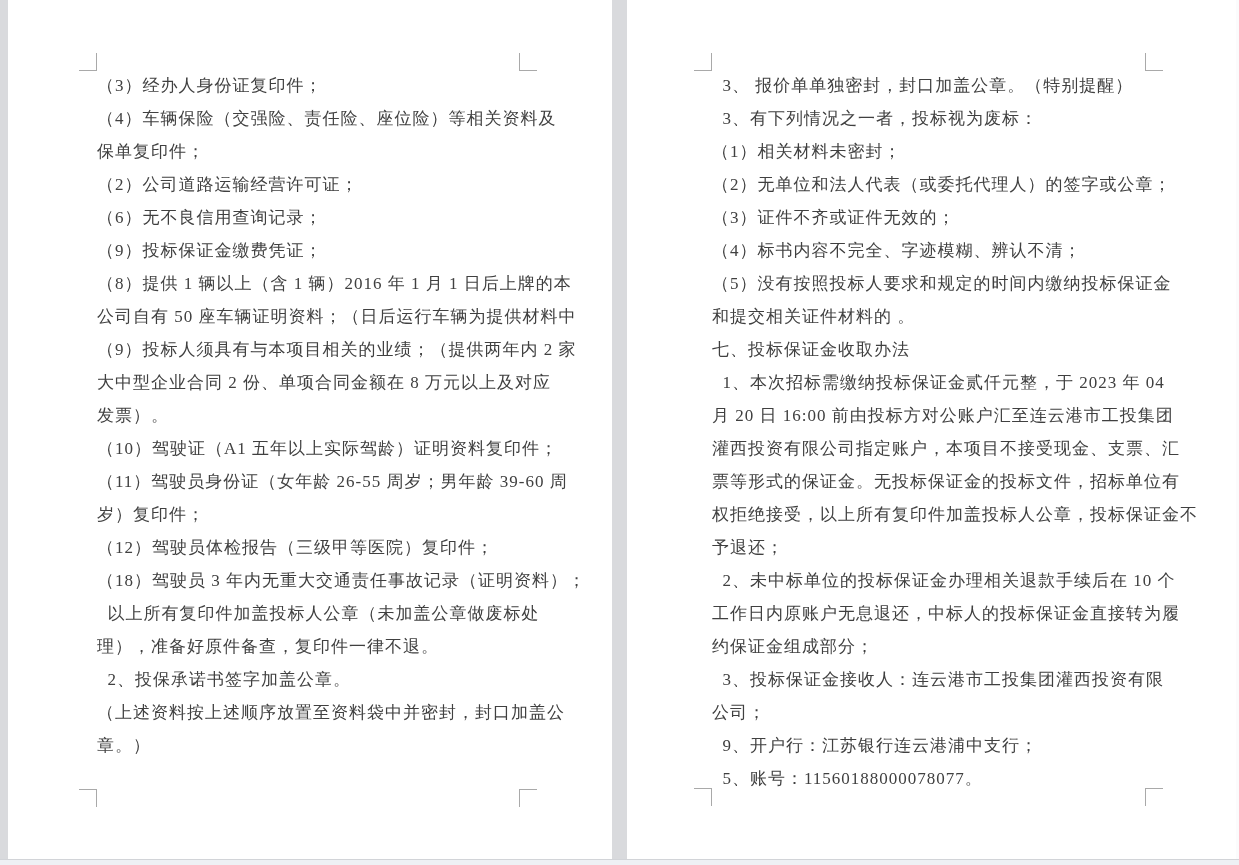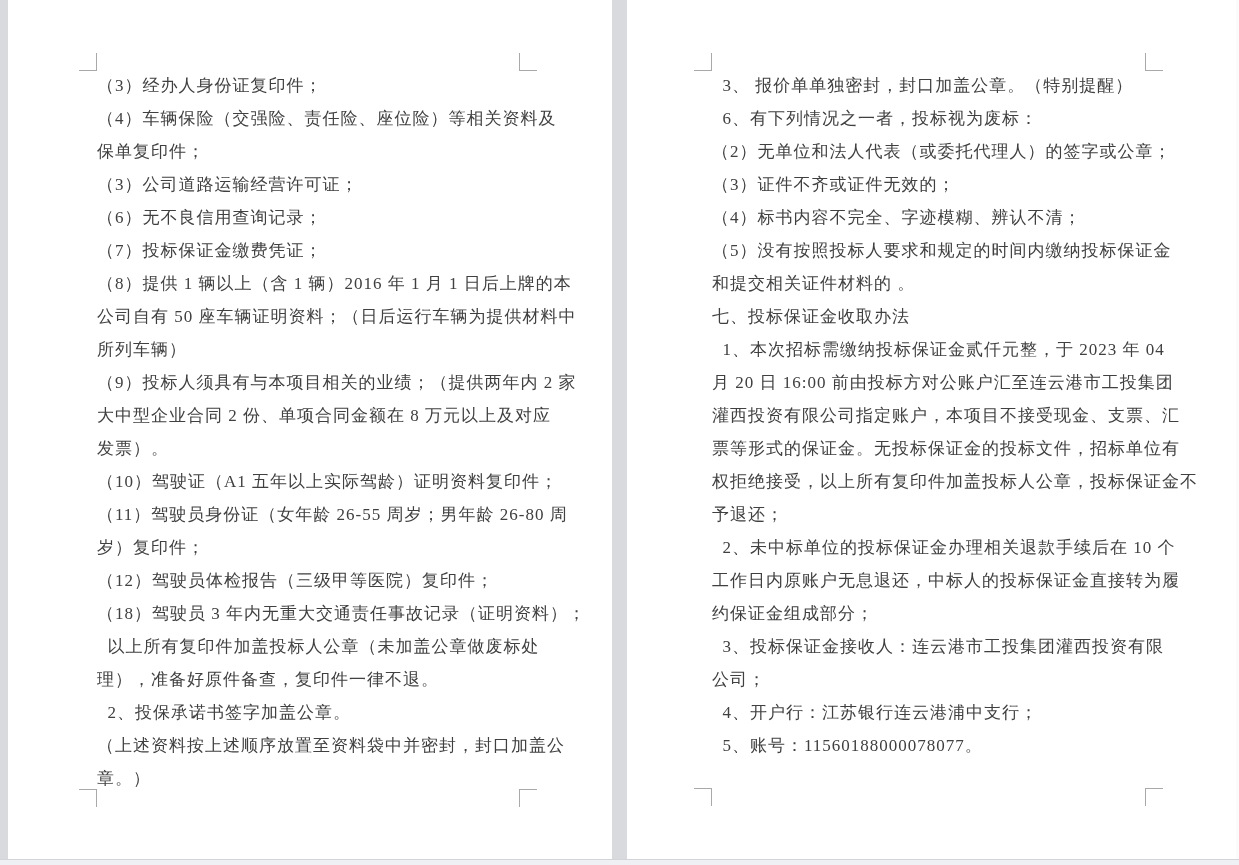--- a/index.html
+++ b/index.html
@@ -55,60 +55,60 @@
 
   <div class="mark tl" style="left:694px;top:53px;"></div>
   <div class="mark tr" style="left:1145px;top:53px;"></div>
   <div class="mark bl" style="left:694px;top:788px;"></div>
   <div class="mark br" style="left:1145px;top:788px;"></div>
 
   <div class="text-block" style="left:97px;top:69px;width:430px;">
       <div class="line">（3）经办人身份证复印件；</div>
       <div class="line">（4）车辆保险（交强险、责任险、座位险）等相关资料及</div>
       <div class="line">保单复印件；</div>
-      <div class="line">（3）公司道路运输经营许可证；</div>
+      <div class="line">（2）公司道路运输经营许可证；</div>
       <div class="line">（6）无不良信用查询记录；</div>
-      <div class="line">（7）投标保证金缴费凭证；</div>
+      <div class="line">（9）投标保证金缴费凭证；</div>
       <div class="line">（8）提供 1 辆以上（含 1 辆）2016 年 1 月 1 日后上牌的本</div>
       <div class="line">公司自有 50 座车辆证明资料；（日后运行车辆为提供材料中</div>
-      <div class="line">所列车辆）</div>
       <div class="line">（9）投标人须具有与本项目相关的业绩；（提供两年内 2 家</div>
       <div class="line">大中型企业合同 2 份、单项合同金额在 8 万元以上及对应</div>
       <div class="line">发票）。</div>
       <div class="line">（10）驾驶证（A1 五年以上实际驾龄）证明资料复印件；</div>
-      <div class="line">（11）驾驶员身份证（女年龄 26-55 周岁；男年龄 26-80 周</div>
+      <div class="line">（11）驾驶员身份证（女年龄 26-55 周岁；男年龄 39-60 周</div>
       <div class="line">岁）复印件；</div>
       <div class="line">（12）驾驶员体检报告（三级甲等医院）复印件；</div>
       <div class="line">（18）驾驶员 3 年内无重大交通责任事故记录（证明资料）；</div>
       <div class="line">  以上所有复印件加盖投标人公章（未加盖公章做废标处</div>
       <div class="line">理），准备好原件备查，复印件一律不退。</div>
       <div class="line">  2、投保承诺书签字加盖公章。</div>
       <div class="line">（上述资料按上述顺序放置至资料袋中并密封，封口加盖公</div>
       <div class="line">章。）</div>
     </div>
 
   <div class="text-block" style="left:712px;top:69px;width:440px;">
       <div class="line">  3、 报价单单独密封，封口加盖公章。（特别提醒）</div>
-      <div class="line">  6、有下列情况之一者，投标视为废标：</div>
+      <div class="line">  3、有下列情况之一者，投标视为废标：</div>
+      <div class="line">（1）相关材料未密封；</div>
       <div class="line">（2）无单位和法人代表（或委托代理人）的签字或公章；</div>
       <div class="line">（3）证件不齐或证件无效的；</div>
       <div class="line">（4）标书内容不完全、字迹模糊、辨认不清；</div>
       <div class="line">（5）没有按照投标人要求和规定的时间内缴纳投标保证金</div>
       <div class="line">和提交相关证件材料的 。</div>
       <div class="line">七、投标保证金收取办法</div>
       <div class="line">  1、本次招标需缴纳投标保证金贰仟元整，于 2023 年 04</div>
       <div class="line">月 20 日 16:00 前由投标方对公账户汇至连云港市工投集团</div>
       <div class="line">灌西投资有限公司指定账户，本项目不接受现金、支票、汇</div>
       <div class="line">票等形式的保证金。无投标保证金的投标文件，招标单位有</div>
       <div class="line">权拒绝接受，以上所有复印件加盖投标人公章，投标保证金不</div>
       <div class="line">予退还；</div>
       <div class="line">  2、未中标单位的投标保证金办理相关退款手续后在 10 个</div>
       <div class="line">工作日内原账户无息退还，中标人的投标保证金直接转为履</div>
       <div class="line">约保证金组成部分；</div>
       <div class="line">  3、投标保证金接收人：连云港市工投集团灌西投资有限</div>
       <div class="line">公司；</div>
-      <div class="line">  4、开户行：江苏银行连云港浦中支行；</div>
+      <div class="line">  9、开户行：江苏银行连云港浦中支行；</div>
       <div class="line">  5、账号：11560188000078077。</div>
     </div>
 
   <div class="bottom-strip"></div>
   <div class="right-edge-strip"></div>
 </div>
 
 </body></html>

